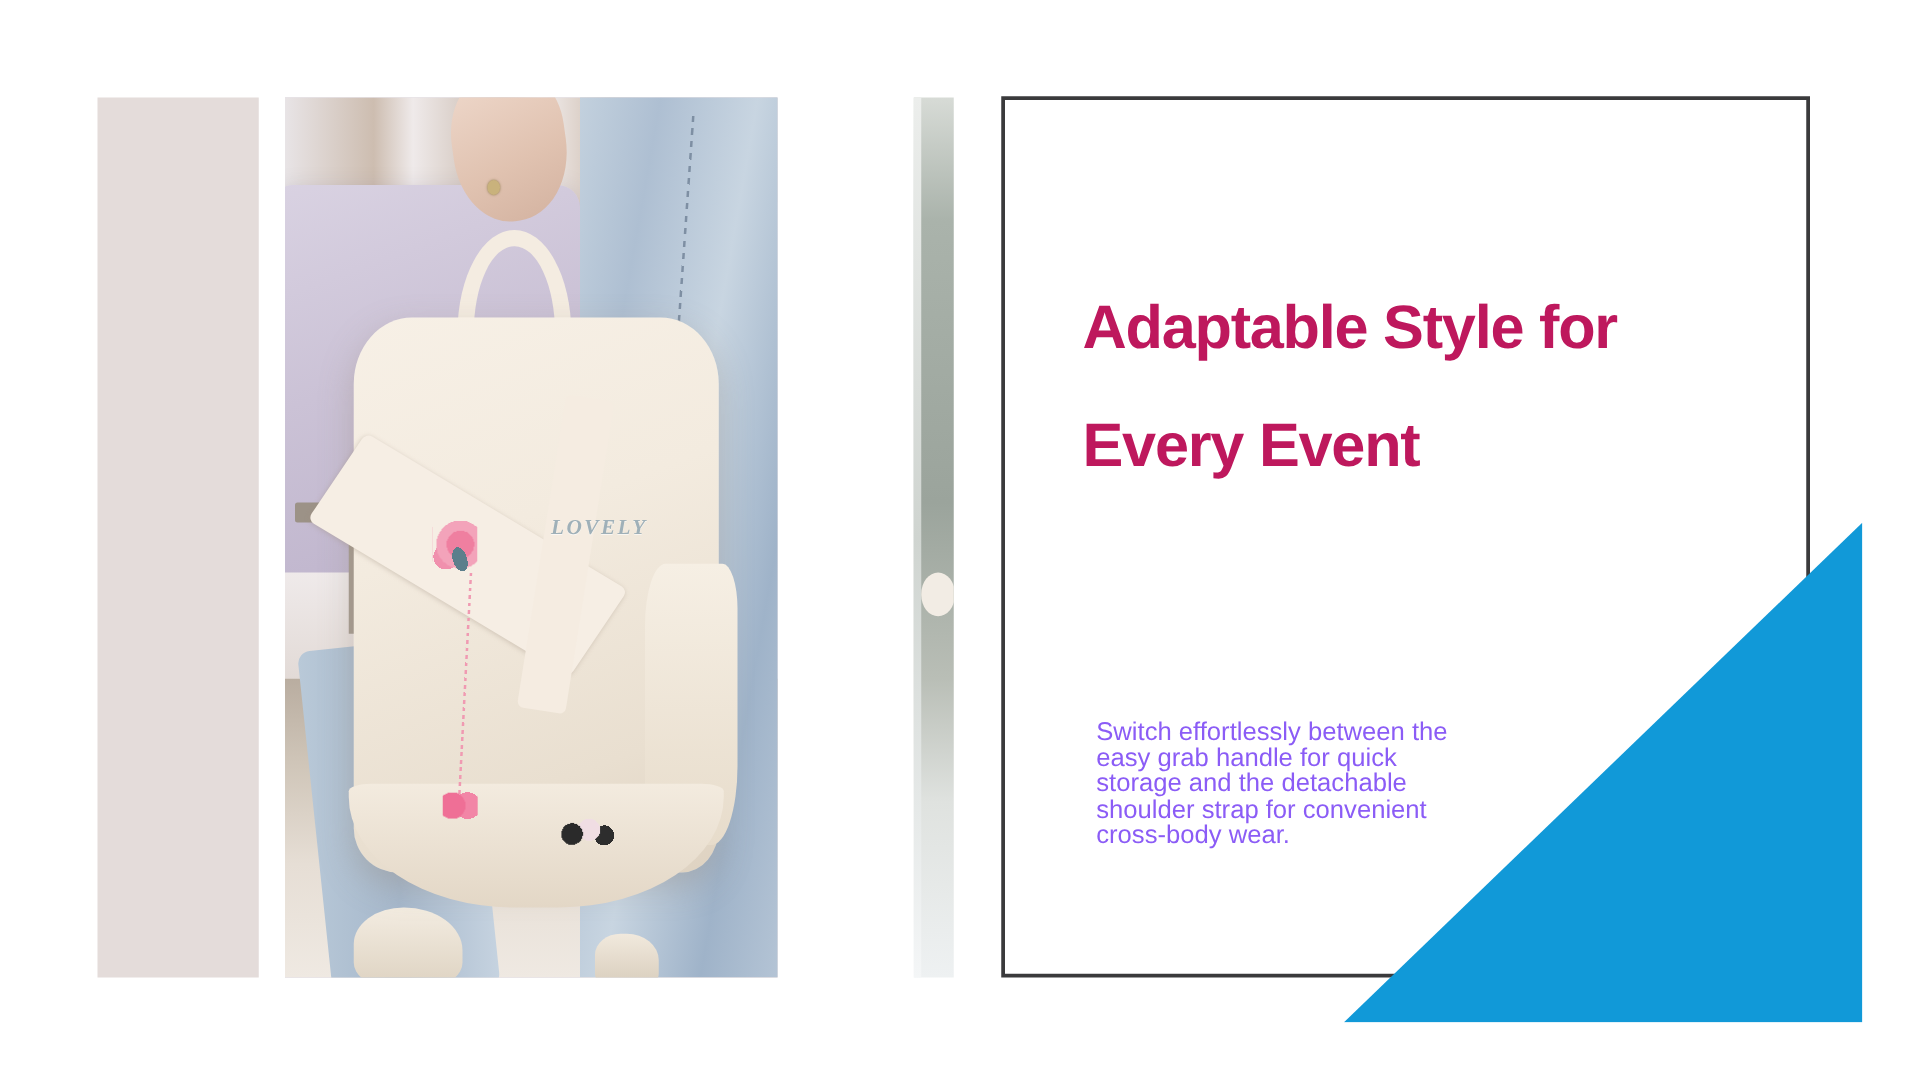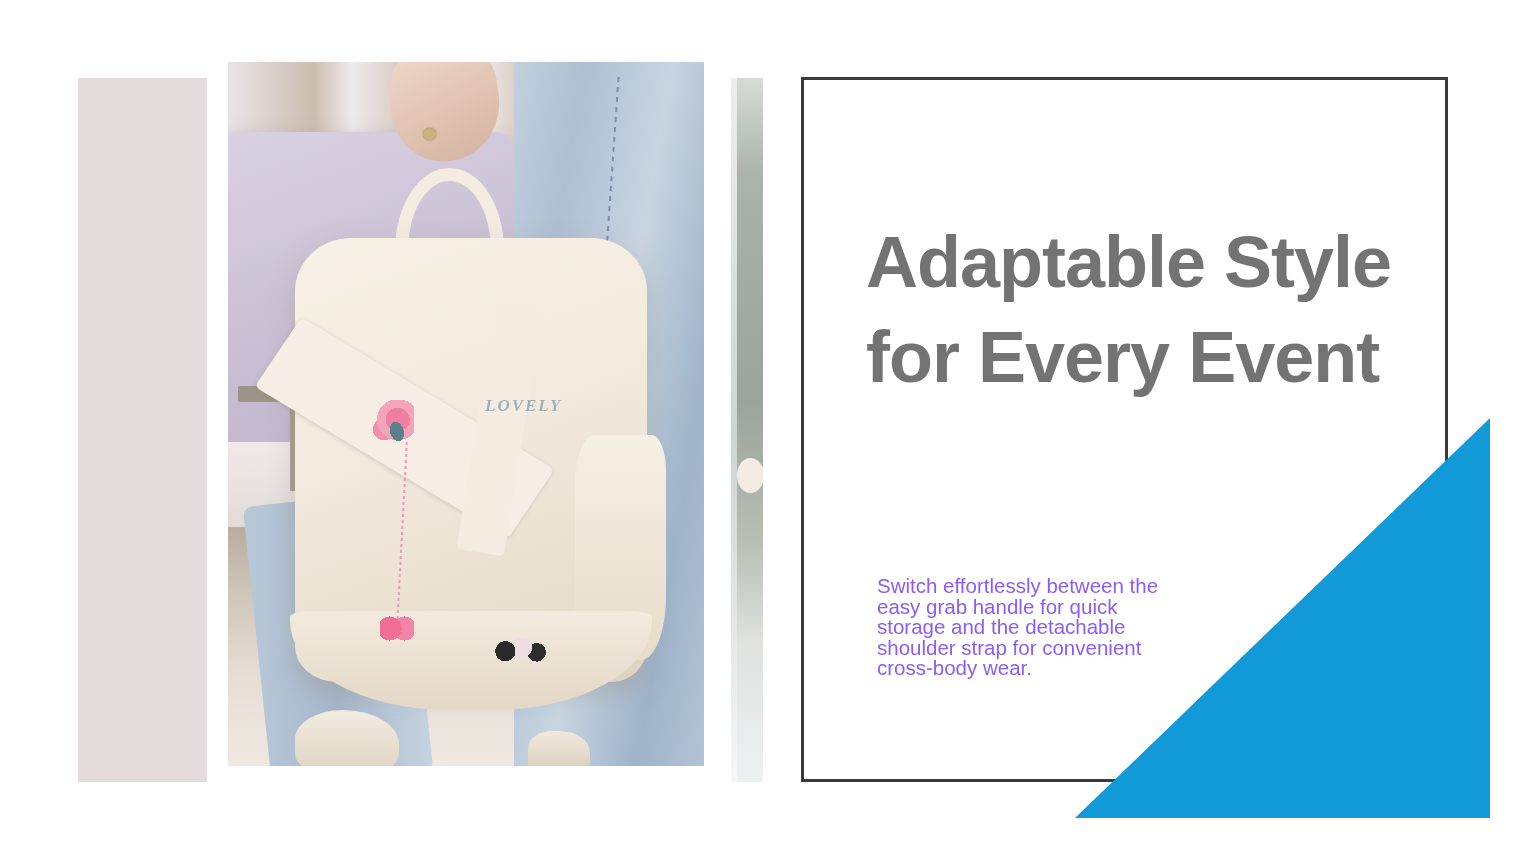--- a/index.html
+++ b/index.html
@@ -9,21 +9,21 @@
   #slide { position:absolute; inset:0; background:#ffffff; }
 
   
   .beige-panel{
     position:absolute; left:78px; top:78px; width:129px; height:704px;
     background:#e4dcda;
   }
 
   
   .photo-main{
-    position:absolute; left:228px; top:62px; width:476px; height:704px;
+    position:absolute; left:228px; top:78px; width:394px; height:704px;
     overflow:hidden; background:#cfc8cf;
   }
   
   .ph-wall{ position:absolute; left:0; top:0; width:100%; height:12%;
     background:linear-gradient(90deg,#e8e4e6 0%,#cdbdb0 18%,#efeaea 26%,#c6b6a9 44%,#f2eeee 52%,#cdbcae 66%,#efeaea 74%,#dcd4d2 100%); }
   .ph-sofa{ position:absolute; left:-2%; top:10%; width:62%; height:52%;
     background:linear-gradient(160deg,#d9d2e2 0%,#cbc2d6 40%,#b9aec8 100%);
     border-radius:14px 18px 4px 4px; box-shadow:0 4px 18px rgba(120,108,130,.28); }
   .ph-sofa2{ position:absolute; left:-4%; top:54%; width:48%; height:16%;
     background:linear-gradient(180deg,#efeaea 0%,#ded5d0 100%); }
@@ -110,21 +110,21 @@
     background:linear-gradient(180deg,#eceeec 0%,#cfd4d0 50%,#f4f6f7 100%); }
 
   
   .text-frame{
     position:absolute; left:801px; top:77px; width:647px; height:705px;
     border:3px solid #3a3a3c; background:#ffffff;
   }
 
   .title{
     position:absolute; left:866px; top:215px; width:560px;
-    font-size:72px; line-height:95px; font-weight:700; color:#737373;
+    font-size:49px; line-height:95px; font-weight:700; color:#be185d;
     letter-spacing:-1px;
   }
 
   .body-copy{
     position:absolute; left:877px; top:576px; width:300px;
     font-size:20.5px; line-height:20.5px; color:#8b5cf6; font-weight:400;
   }
 
   
   .blue-triangle{

